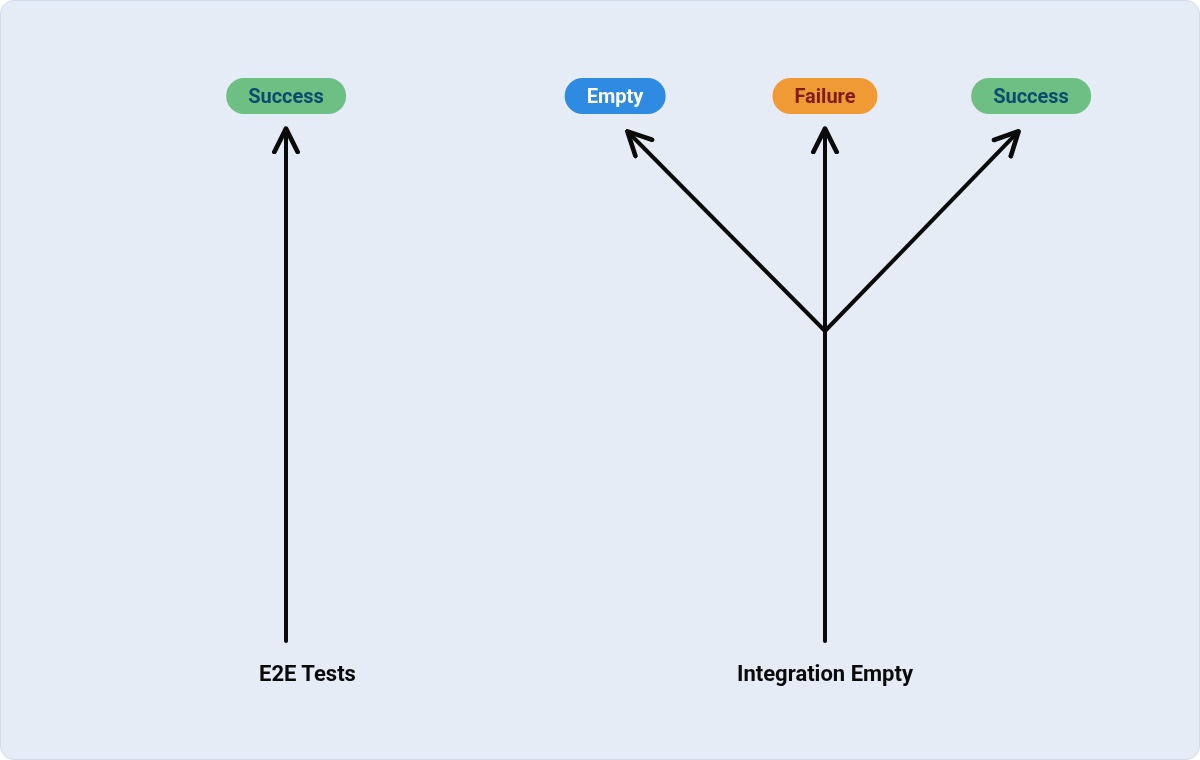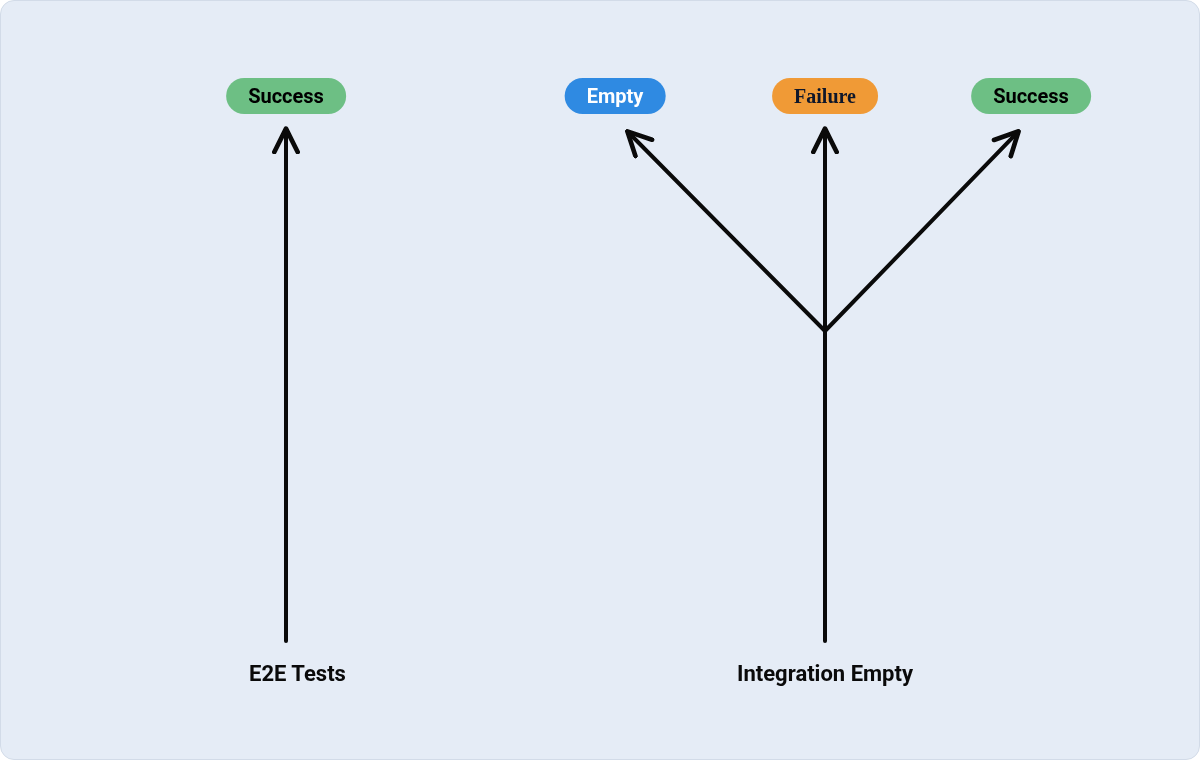--- a/index.html
+++ b/index.html
@@ -30,23 +30,23 @@
   .pill {
     position: absolute;
     transform: translate(-50%, -50%);
     padding: 6px 22px;
     border-radius: 999px;
     font-weight: 700;
     font-size: 20px;
     line-height: 1.2;
     white-space: nowrap;
   }
-  .pill-green  { background: #6dbf84; color: #000000; }
+  .pill-green  { background: #6dbf84; color: #0c4a6e; }
   .pill-blue   { background: #2f8ae2; color: #ffffff; }
-  .pill-orange { background: #f09a36; color: #0f172a; font-family: Liberation Serif, serif; }
+  .pill-orange { background: #f09a36; color: #7f1d1d; }
   .caption {
     position: absolute;
     transform: translate(-50%, 0);
     font-weight: 700;
     font-size: 22px;
     color: #0a0a0a;
     white-space: nowrap;
   }
 </style>
 </head>
@@ -71,17 +71,17 @@
   </svg>
 
   <div class="pill pill-green" style="left:285px; top:95px;">Success</div>
 
   <div class="pill pill-blue" style="left:614px; top:95px;">Empty</div>
 
   <div class="pill pill-orange" style="left:824px; top:95px;">Failure</div>
 
   <div class="pill pill-green" style="left:1030px; top:95px;">Success</div>
 
-  <div class="caption" style="left:275px; top:660px;padding-left:43px;">E2E Tests</div>
+  <div class="caption" style="left:285px; top:660px;padding-left:43px;">E2E Tests</div>
 
   <div class="caption" style="left:824px; top:660px;">Integration Empty</div>
 
 </div>
 
 </body></html>

